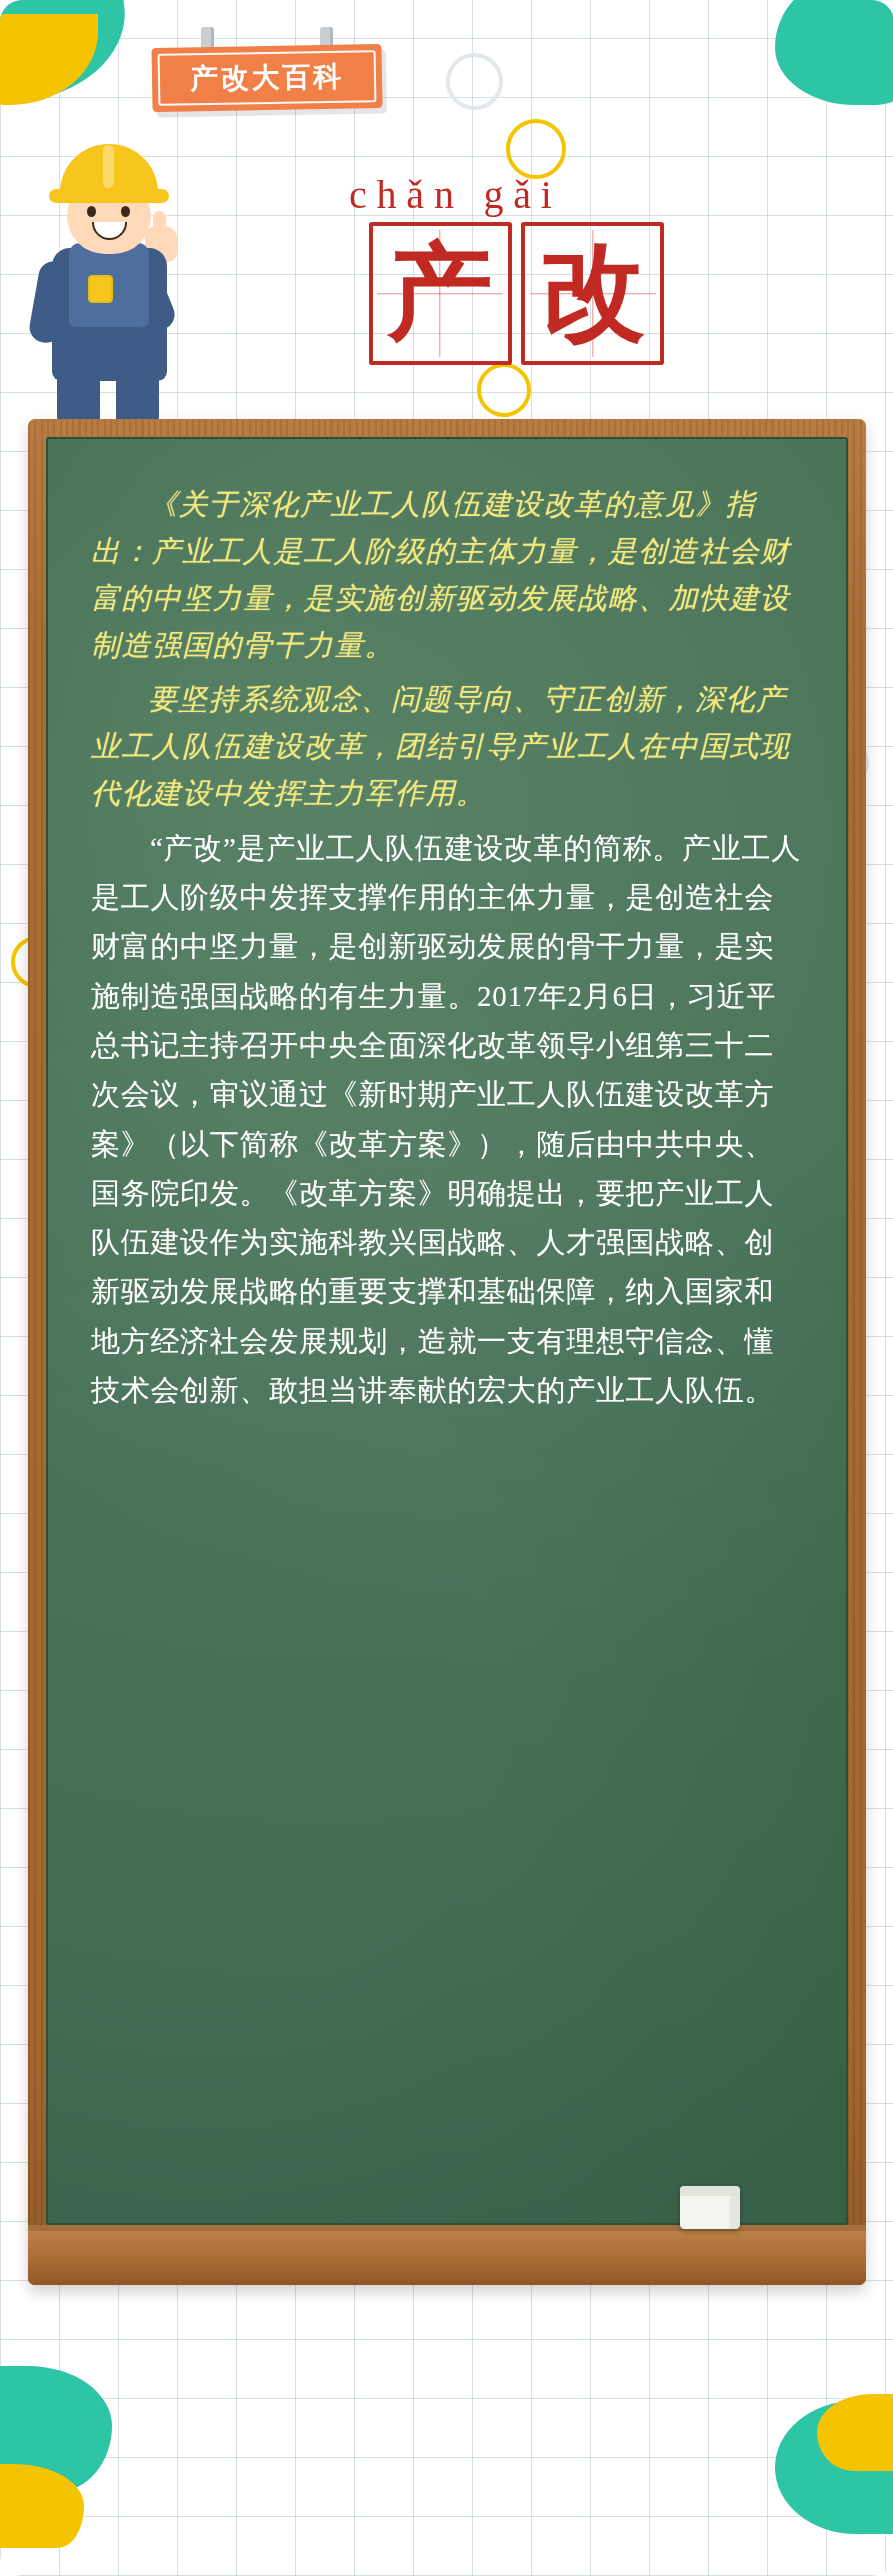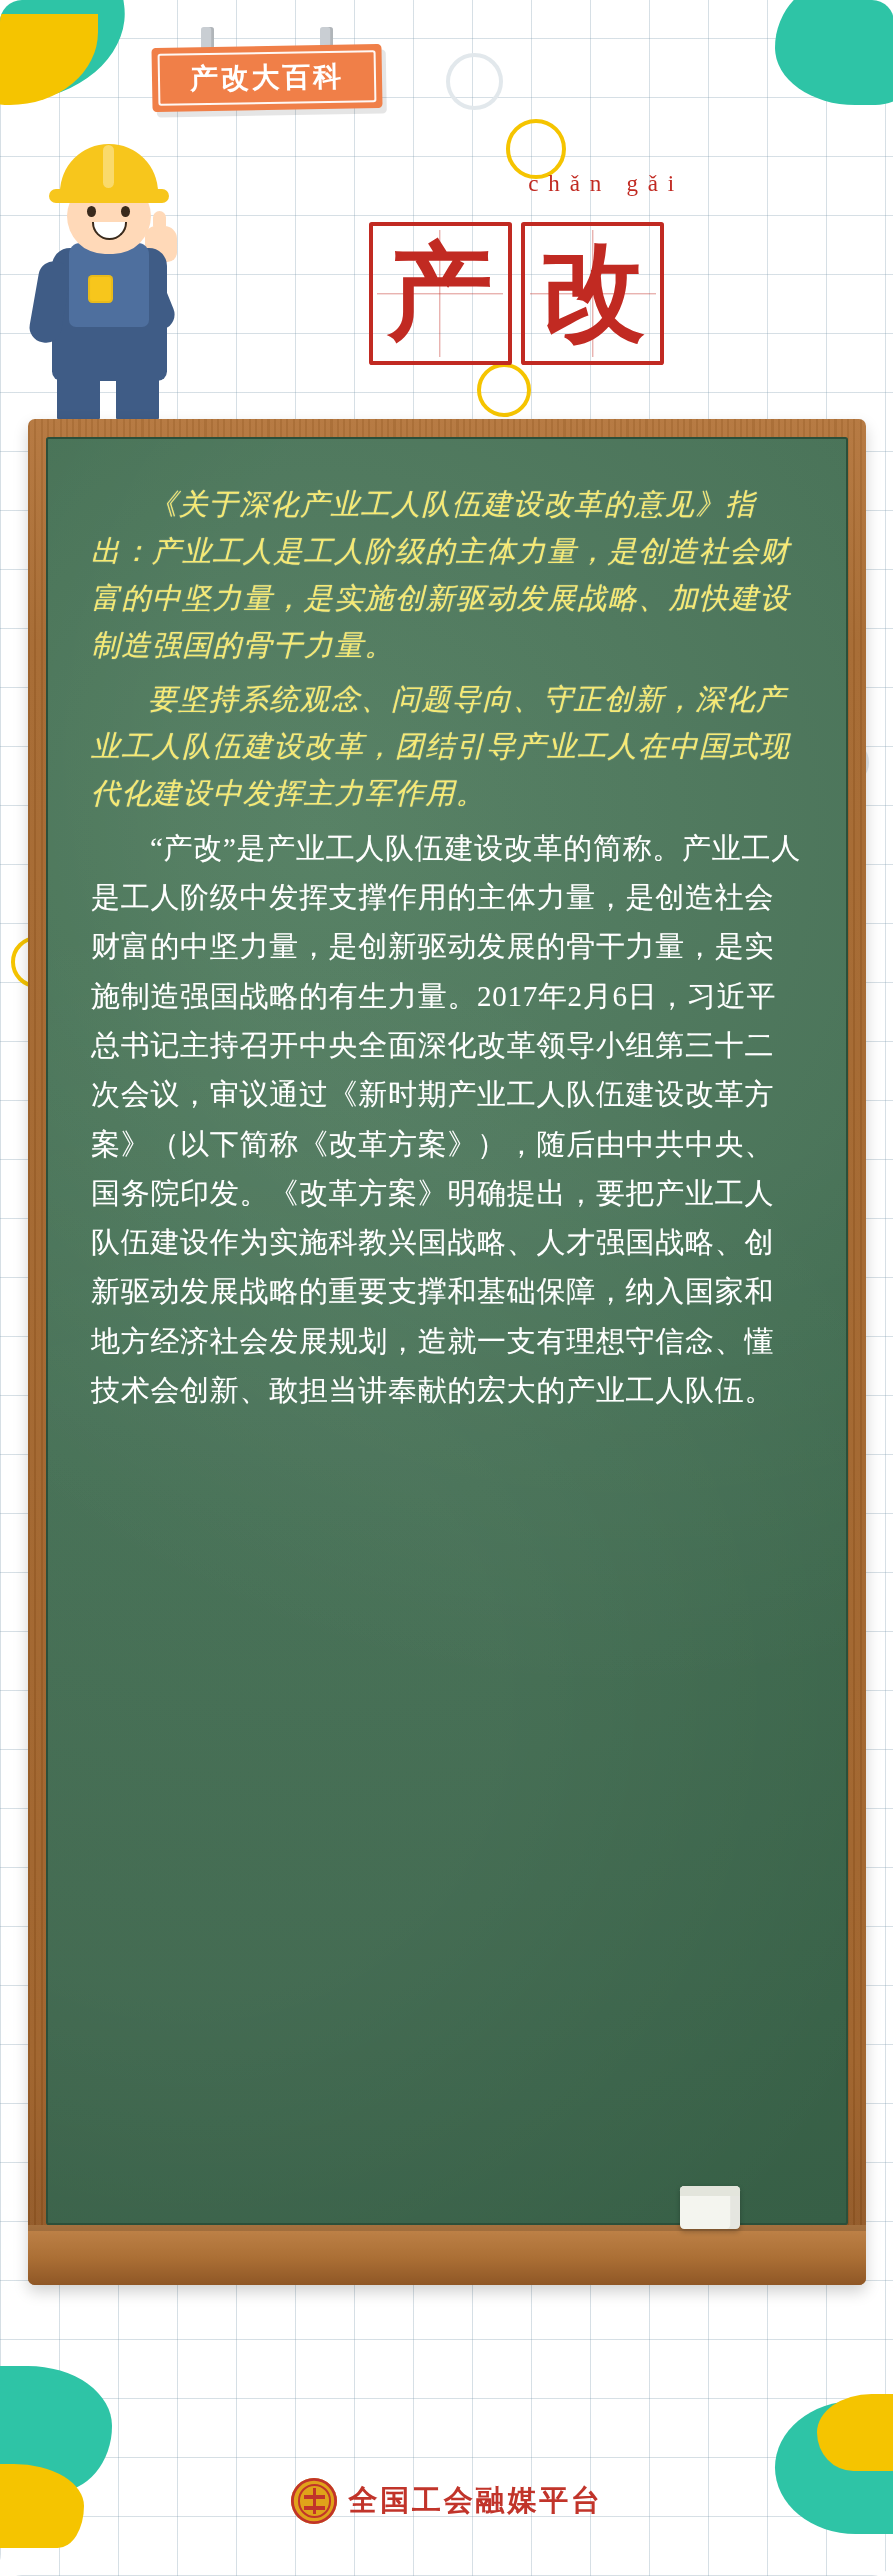--- a/index.html
+++ b/index.html
@@ -225,23 +225,23 @@
     border-radius: 7px 7px 5.6px 5.6px;
   }
   .leg.l { left: 29px; }
   .leg.r { left: 88px; }
 
   
   .pinyin {
     position: absolute;
     left: 349px; top: 171px;
     width: 335px;
-    text-align: right;
+    text-align: left;
     color: #c12a22;
-    font-size: 23px;
+    font-size: 40px;
     letter-spacing: 9.8px;
     font-family: "Liberation Serif", serif;
   }
   .seal-row {
     position: absolute;
     left: 349px; top: 222px;
     width: 335px;
     display: flex;
     justify-content: center;
     gap: 9.8px;
@@ -452,24 +452,15 @@
     <div class="board-inner">
       <p class="chalk-para">《关于深化产业工人队伍建设改革的意见》指出：产业工人是工人阶级的主体力量，是创造社会财富的中坚力量，是实施创新驱动发展战略、加快建设制造强国的骨干力量。</p>
       <p class="chalk-para">要坚持系统观念、问题导向、守正创新，深化产业工人队伍建设改革，团结引导产业工人在中国式现代化建设中发挥主力军作用。</p>
       <p class="white-para">“产改”是产业工人队伍建设改革的简称。产业工人是工人阶级中发挥支撑作用的主体力量，是创造社会财富的中坚力量，是创新驱动发展的骨干力量，是实施制造强国战略的有生力量。2017年2月6日，习近平总书记主持召开中央全面深化改革领导小组第三十二次会议，审议通过《新时期产业工人队伍建设改革方案》（以下简称《改革方案》），随后由中共中央、国务院印发。《改革方案》明确提出，要把产业工人队伍建设作为实施科教兴国战略、人才强国战略、创新驱动发展战略的重要支撑和基础保障，纳入国家和地方经济社会发展规划，造就一支有理想守信念、懂技术会创新、敢担当讲奉献的宏大的产业工人队伍。</p>
     </div>
     <div class="board-tray">
       <div class="chalk"></div>
     </div>
   </div>
 
-  <div class="footer">
-    <div class="footer-logo">
-      <div class="fl-inner"></div>
-      <div class="fl-bar v"></div>
-      <div class="fl-bar h1"></div>
-      <div class="fl-bar h2"></div>
-    </div>
-    <div class="footer-text">全国工会融媒平台</div>
-  </div>
 
 </div>
 
 
 </body></html>

